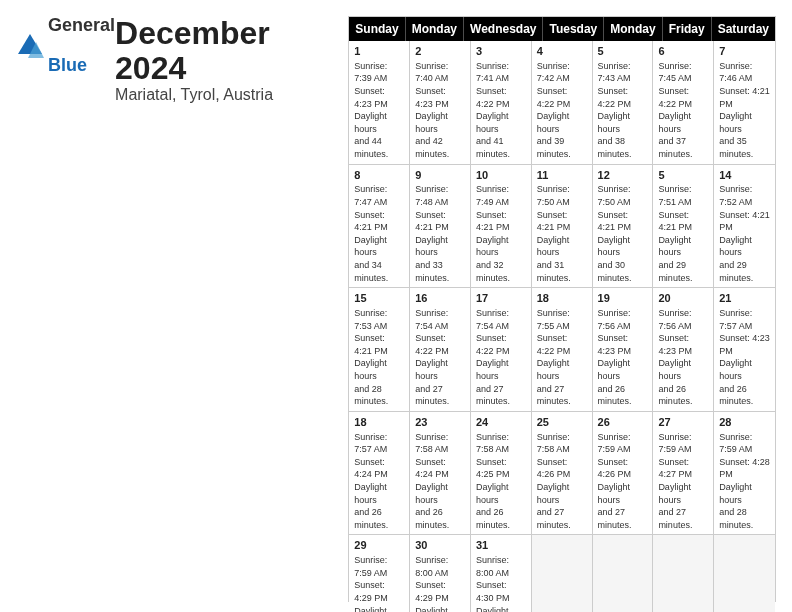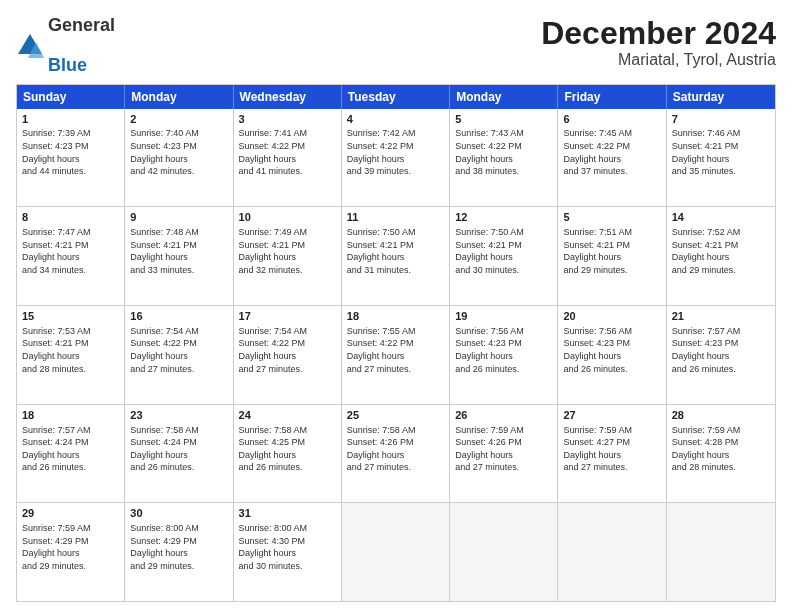--- a/index.html
+++ b/index.html
@@ -8,21 +8,21 @@
       background: #fff;
       width: 792px;
       height: 612px;
       overflow: hidden;
     }
     .page {
       width: 792px;
       height: 612px;
       padding: 16px 16px 10px 16px;
       display: flex;
-      flex-direction: column;
+      flex-direction: row;
     }
     .header {
       display: flex;
       justify-content: space-between;
       align-items: flex-start;
       margin-bottom: 8px;
     }
     .logo {
       display: flex;
       align-items: center;
@@ -42,42 +42,42 @@
       font-weight: bold;
       color: #1a6bb5;
       margin-top: 20px;
     }
     .logo-icon {
       width: 28px;
       height: 28px;
       margin-right: 4px;
     }
     .title-block {
-      text-align: right;
+      text-align: left;
     }
     .month-title {
       font-size: 32px;
       font-weight: bold;
       color: #222;
       line-height: 1.1;
     }
     .location {
       font-size: 16px;
       color: #444;
     }
     .calendar {
       flex: 1;
       display: flex;
       flex-direction: column;
       border: 1px solid #ccc;
     }
     .cal-header {
       display: grid;
       grid-template-columns: repeat(7, 1fr);
-      background: #1d4ed8;
+      background: #000000;
     }
     .cal-header-cell {
       color: #fff;
       font-size: 12px;
       font-weight: bold;
       padding: 5px 6px;
       border-right: 1px solid rgba(255,255,255,0.3);
     }
     .cal-header-cell:last-child { border-right: none; }
     .cal-body {

